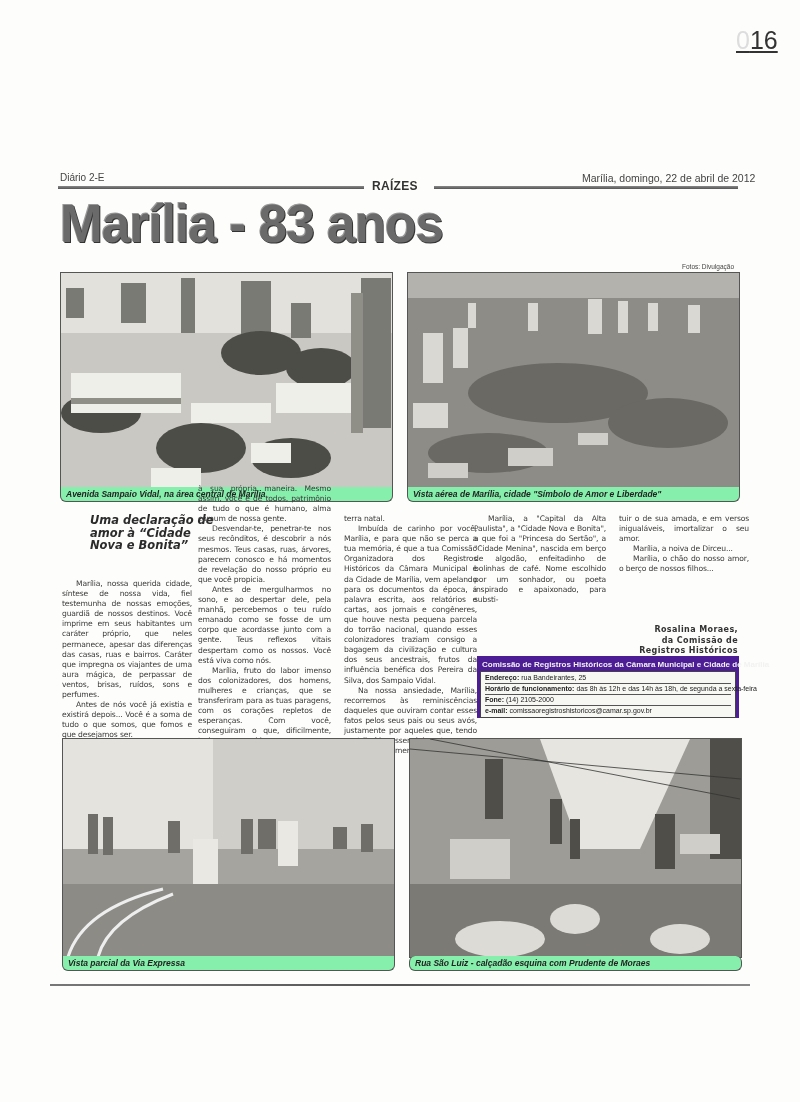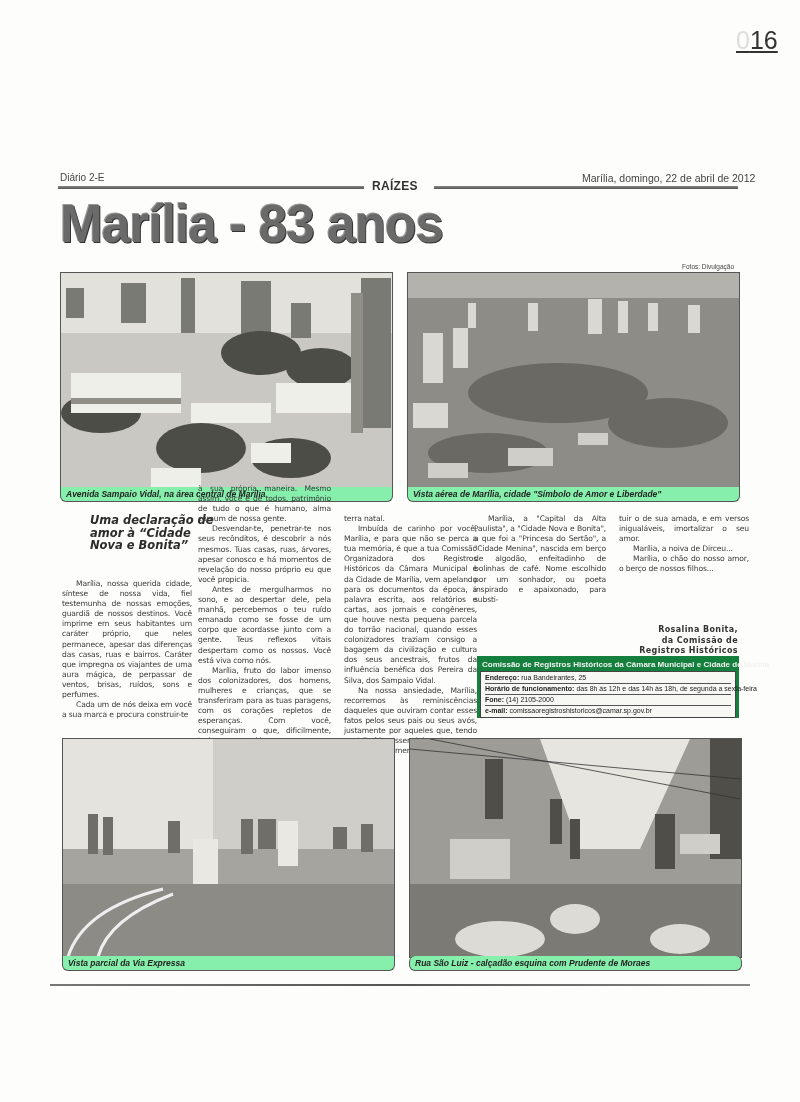--- a/index.html
+++ b/index.html
@@ -52,21 +52,21 @@
     font-weight: bold; font-style: italic; color: #2b2b2b; margin-left: 28px;
   }
   #signature {
     position: absolute; left: 612px; top: 625px; width: 126px; text-align: right;
     font-family: "DejaVu Sans", sans-serif; font-size: 8px; line-height: 10.5px; font-weight: bold; color: #333;
     letter-spacing: 0.4px;
   }
 
   #info-box {
     position: absolute; left: 477px; top: 656px; width: 262px; height: 62px;
-    background: #15803d; padding: 3px; box-sizing: border-box;
+    background: #4c1d95; padding: 3px; box-sizing: border-box;
   }
   #info-title { font-size: 8px; color: #f2f2f2; font-weight: bold; white-space: nowrap; padding: 1px 2px 2px 2px; }
   #info-inner { background: #f7f7f4; border: 1px solid #444; padding: 1px 4px; font-size: 7px; line-height: 10px; color: #222; }
   #info-inner div { border-bottom: 1px solid #555; white-space: nowrap; }
   #info-inner div:last-child { border-bottom: none; }
   #info-inner b { font-weight: bold; }
 
   #bottom-rule { left: 50px; top: 984px; width: 700px; height: 2px; background: linear-gradient(90deg,#777,#555,#888); }
 </style>
 </head>
@@ -143,26 +143,27 @@
       <rect x="20" y="190" width="40" height="15"></rect>
     </g>
   </svg>
 </div>
 <div class="caption" style="left:407px; top:487px; width:333px;">Vista aérea de Marília, cidade "Símbolo de Amor e Liberdade"</div>
 
 <div id="subhead" class="abs">Uma declaração de amor à “Cidade Nova e Bonita”</div>
 
 <div class="col" style="left:62px; top:579px; width:130px;">
   <p>Marília, nossa querida cidade, síntese de nossa vida, fiel testemunha de nossas emoções, guardiã de nossos destinos. Você imprime em seus habitantes um caráter próprio, que neles permanece, apesar das diferenças das casas, ruas e bairros. Caráter que impregna os viajantes de uma aura mágica, de perpassar de ventos, brisas, ruídos, sons e perfumes.</p>
+  <p>Antes de nós você já existia e existirá depois... Você é a soma de tudo o que somos, que fomos e que desejamos ser.</p>
   <p>Cada um de nós deixa em você a sua marca e procura construir-te</p>
 </div>
 
 <div class="col" style="left:198px; top:484px; width:133px;">
   <p class="noindent">à sua própria maneira. Mesmo assim, você é de todos, patrimônio de tudo o que é humano, alma comum de nossa gente.</p>
-  <p>Desvendar-te, penetrar-te nos seus recônditos, é descobrir a nós mesmos. Tuas casas, ruas, árvores, apesar conosco e há momentos de revelação do nosso próprio eu que você propicia.</p>
+  <p>Desvendar-te, penetrar-te nos seus recônditos, é descobrir a nós mesmos. Teus casas, ruas, árvores, parecem conosco e há momentos de revelação do nosso próprio eu que você propicia.</p>
   <p>Antes de mergulharmos no sono, e ao despertar dele, pela manhã, percebemos o teu ruído emanado como se fosse de um corpo que acordasse junto com a gente. Teus reflexos vitais despertam como os nossos. Você está viva como nós.</p>
   <p>Marília, fruto do labor imenso dos colonizadores, dos homens, mulheres e crianças, que se transferiram para as tuas paragens, com os corações repletos de esperanças. Com você, conseguiram o que, dificilmente, teriam conseguido na</p>
 </div>
 
 <div class="col" style="left:344px; top:514px; width:133px;">
   <p class="noindent">terra natal.</p>
   <p>Imbuída de carinho por você, Marília, e para que não se perca a tua memória, é que a tua Comissão Organizadora dos Registros Históricos da Câmara Municipal e da Cidade de Marília, vem apelando para os documentos da época, a palavra escrita, aos relatórios e cartas, aos jornais e congêneres, que houve nesta pequena parcela do torrão nacional, quando esses colonizadores traziam consigo a bagagem da civilização e cultura dos seus ancestrais, frutos da influência benéfica dos Pereira da Silva, dos Sampaio Vidal.</p>
   <p>Na nossa ansiedade, Marília, recorremos às reminiscências daqueles que ouviram contar esses fatos pelos seus pais ou seus avós, justamente por aqueles que, tendo contribuído, essencialmente, para a fixação do elemento huma-</p>
 </div>
 
@@ -170,21 +171,21 @@
   <p>Marília, a "Capital da Alta Paulista", a "Cidade Nova e Bonita", a que foi a "Princesa do Sertão", a "Cidade Menina", nascida em berço de algodão, enfeitadinho de bolinhas de café. Nome escolhido por um sonhador, ou poeta inspirado e apaixonado, para substi-</p>
 </div>
 
 <div class="col" style="left:610px; top:514px; width:130px;margin-left:9px;">
   <p class="noindent">tuir o de sua amada, e em versos inigualáveis, imortalizar o seu amor.</p>
   <p>Marília, a noiva de Dirceu...</p>
   <p>Marília, o chão do nosso amor, o berço de nossos filhos...</p>
 </div>
 
 <div id="signature">
-  <div>Rosalina Bonita,</div>
+  <div>Rosalina Moraes,</div>
   <div>da Comissão de</div>
   <div>Registros Históricos</div>
 </div>
 
 <div id="info-box">
   <div id="info-title">Comissão de Registros Históricos da Câmara Municipal e Cidade de Marília</div>
   <div id="info-inner">
     <div><b>Endereço:</b> <span>rua Bandeirantes, 25</span></div>
     <div><b>Horário de funcionamento:</b> <span>das 8h às 12h e das 14h às 18h, de segunda a sexta-feira</span></div>
     <div><b>Fone:</b> <span>(14) 2105-2000</span></div>

